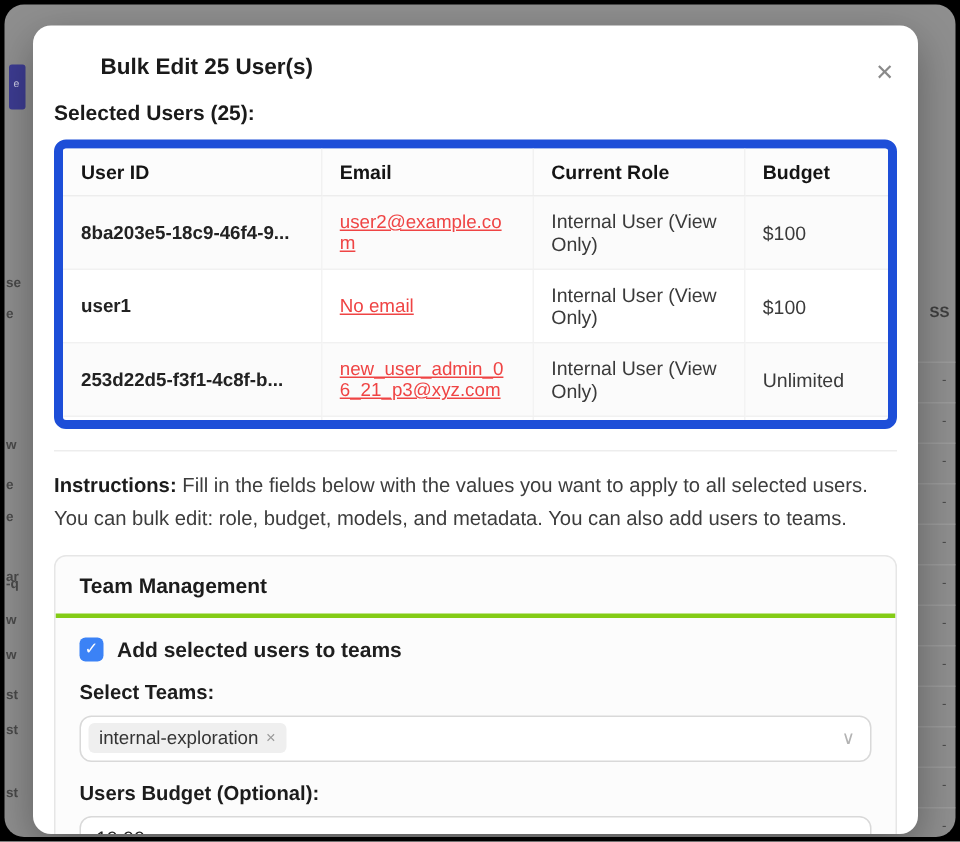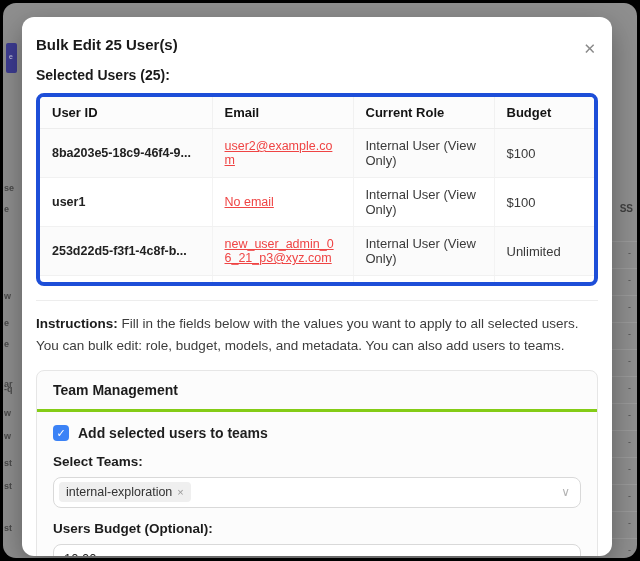--- a/index.html
+++ b/index.html
@@ -38,31 +38,31 @@
     position:absolute; right:0; width:26px; height:1px; background:#9b9b9b;
   }
   
   .modal {
     position:absolute; left:22px; top:17px; width:590px; height:539px;
     background:#ffffff; border-radius:12px;
     box-shadow:0 10px 30px rgba(0,0,0,.35);
     padding:13px 14px 0 14px;
     overflow:hidden;
   }
-  .modal-title { font-size:15px; font-weight:700; color:#1a1a1a; margin-top:6px; }
+  .modal-title { font-size:15px; font-weight:700; color:#1a1a1a; margin-top:6px;margin-left:31px; }
   .close-btn {
     position:absolute; top:24px; right:16px;
     font-size:15px; color:#8a8a8a; cursor:pointer; line-height:1;
     background:none; border:none; font-family:inherit;
   }
   .selected-heading { font-size:14px; font-weight:700; color:#1a1a1a; margin-top:14px; }
 
   .table-wrap {
     margin-top:10px;
-    border:4px solid #1d4ed8; border-radius:8px;
+    border:6px solid #1d4ed8; border-radius:8px;
     height:193px; overflow:hidden;
   }
   table { width:100%; border-collapse:collapse; table-layout:fixed; }
   col.c-userid { width:172px; } col.c-email { width:141px; }
   col.c-role { width:141px; } col.c-budget { width:108px; }
   thead th {
     text-align:left; font-size:13px; font-weight:700; color:#141414;
     padding:8px 12px; background:#fcfcfc;
     border-bottom:1px solid #ededed; border-right:1px solid #f1f1f1;
   }

